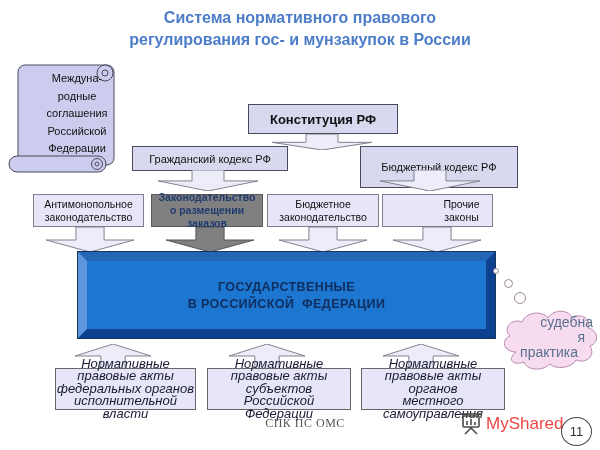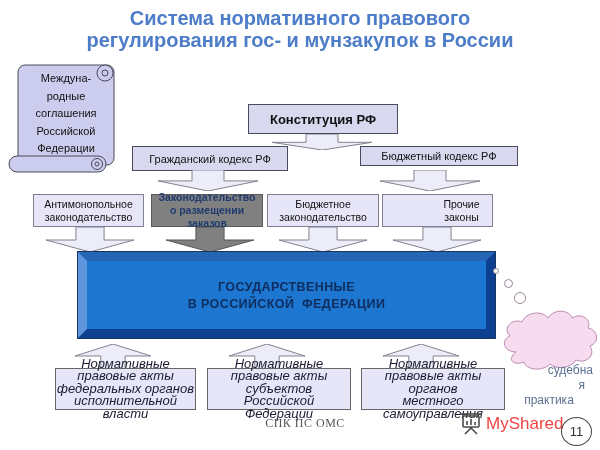--- a/index.html
+++ b/index.html
@@ -3,21 +3,21 @@
 <meta charset="utf-8">
 <style>
   html,body{margin:0;padding:0;background:#fff;}
   #stage{
     position:relative;width:600px;height:450px;background:#fff;overflow:hidden;
     font-family:"Liberation Sans","DejaVu Sans",sans-serif;
   }
   
   .title{
     position:absolute;left:0;top:7px;width:600px;text-align:center;
-    color:var(--c-title,#4d7dc8);font-weight:bold;font-size:20px;line-height:22px;
+    color:var(--c-title,#4d7dc8);font-weight:bold;font-size:16px;line-height:22px;
   }
   
   .box{
     position:absolute;box-sizing:border-box;
     background:var(--c-box-fill,#d8d8ee);border:1px solid var(--c-box-border,#4a4a5a);
     display:flex;flex-direction:column;align-items:center;justify-content:center;
     text-align:center;color:#111;
   }
   .box.light{background:var(--c-light-fill,#e6e6f8);border-color:#7f7f8f;}
   .box.highlight{background:var(--c-highlight-fill,#808080);border-color:#595959;
@@ -40,29 +40,29 @@
     outline:1px solid #17365f;
     display:flex;flex-direction:column;align-items:center;justify-content:center;gap:3px;
     text-align:center;color:var(--c-central-text,#0f2d5e);
     font-weight:bold;font-size:12.5px;letter-spacing:.4px;
   }
   .central .cline{white-space:pre;}
   
   .scroll-svg{position:absolute;left:8px;top:62px;}
   .scroll-svg .ink{fill:var(--c-scroll-fill,#ccccee);stroke:#4a4a5a;stroke-width:1;}
   .scroll-text{
-    position:absolute;left:20px;top:70px;width:92px;text-align:center;
+    position:absolute;left:31px;top:70px;width:92px;text-align:center;
     font-size:11px;line-height:17.5px;color:#111;
   }
   
   .cloud-svg{position:absolute;left:498px;top:306px;}
   .cloud-svg path{fill:var(--c-cloud-fill,#f7dcef);stroke:var(--c-cloud-border,#b989ad);stroke-width:1;}
   .cloud-text{
     position:absolute;left:505px;top:315px;width:88px;
-    font-size:12px;line-height:15px;color:var(--c-cloud-text,#5a7090);margin-top:48px;
+    font-size:14px;line-height:15px;color:var(--c-cloud-text,#5a7090);
   }
   .cloud-text .r{text-align:right;}
   .cloud-text .r2{text-align:right;padding-right:8px;}
   .cloud-text .c{text-align:center;}
   .dot{position:absolute;background:#fff;border:1px solid #a08898;border-radius:50%;}
   
   .footer-text{
     position:absolute;left:230px;top:416px;width:150px;text-align:center;
     font-family:"Liberation Serif","DejaVu Serif",serif;font-size:12px;color:#555;letter-spacing:.5px;
   }
@@ -105,21 +105,21 @@
   </div>
 
   <div class="box lvl1" style="left:248px;top:104px;width:150px;height:30px;">Конституция РФ</div>
   <div class="arrow light" style="left:272px;top:134px;width:100px;height:16px;">
     <svg viewBox="0 0 100 100" preserveAspectRatio="none">
         <polygon points="34,0 66,0 66,52 100,52 50,100 0,52 34,52"></polygon>
       </svg>
   </div>
 
   <div class="box lvl2" style="left:132px;top:146px;width:156px;height:25px;">Гражданский кодекс РФ</div>
-  <div class="box lvl2" style="left:360px;top:146px;width:158px;height:20px;">Бюджетный кодекс РФ</div>
+  <div class="box lvl2" style="left:360px;top:146px;width:158px;height:42px;">Бюджетный кодекс РФ</div>
   <div class="arrow light" style="left:158px;top:170px;width:100px;height:21px;">
     <svg viewBox="0 0 100 100" preserveAspectRatio="none">
         <polygon points="34,0 66,0 66,52 100,52 50,100 0,52 34,52"></polygon>
       </svg>
   </div>
   <div class="arrow light" style="left:380px;top:170px;width:100px;height:21px;">
     <svg viewBox="0 0 100 100" preserveAspectRatio="none">
         <polygon points="34,0 66,0 66,52 100,52 50,100 0,52 34,52"></polygon>
       </svg>
   </div>

